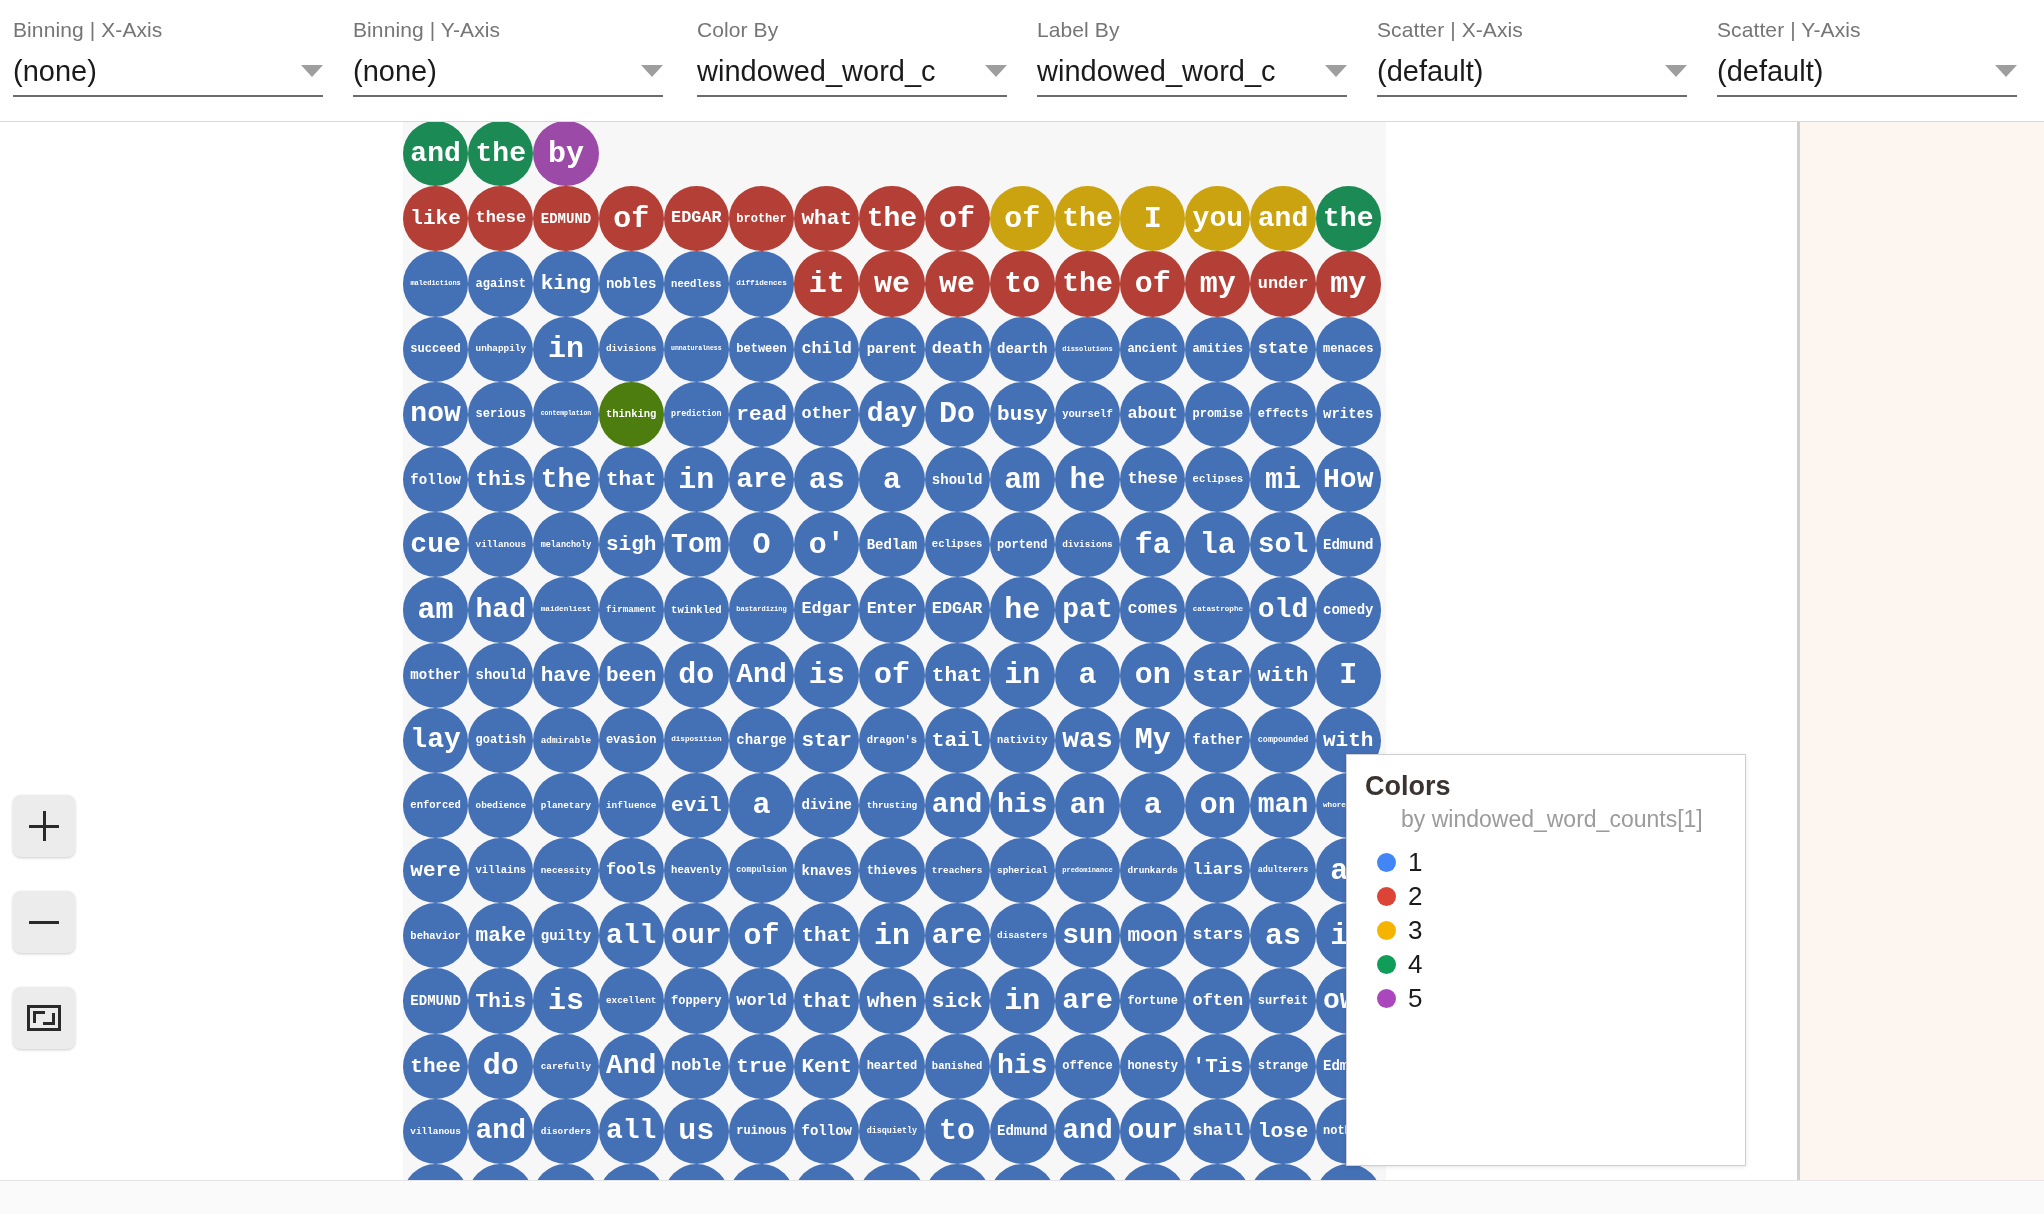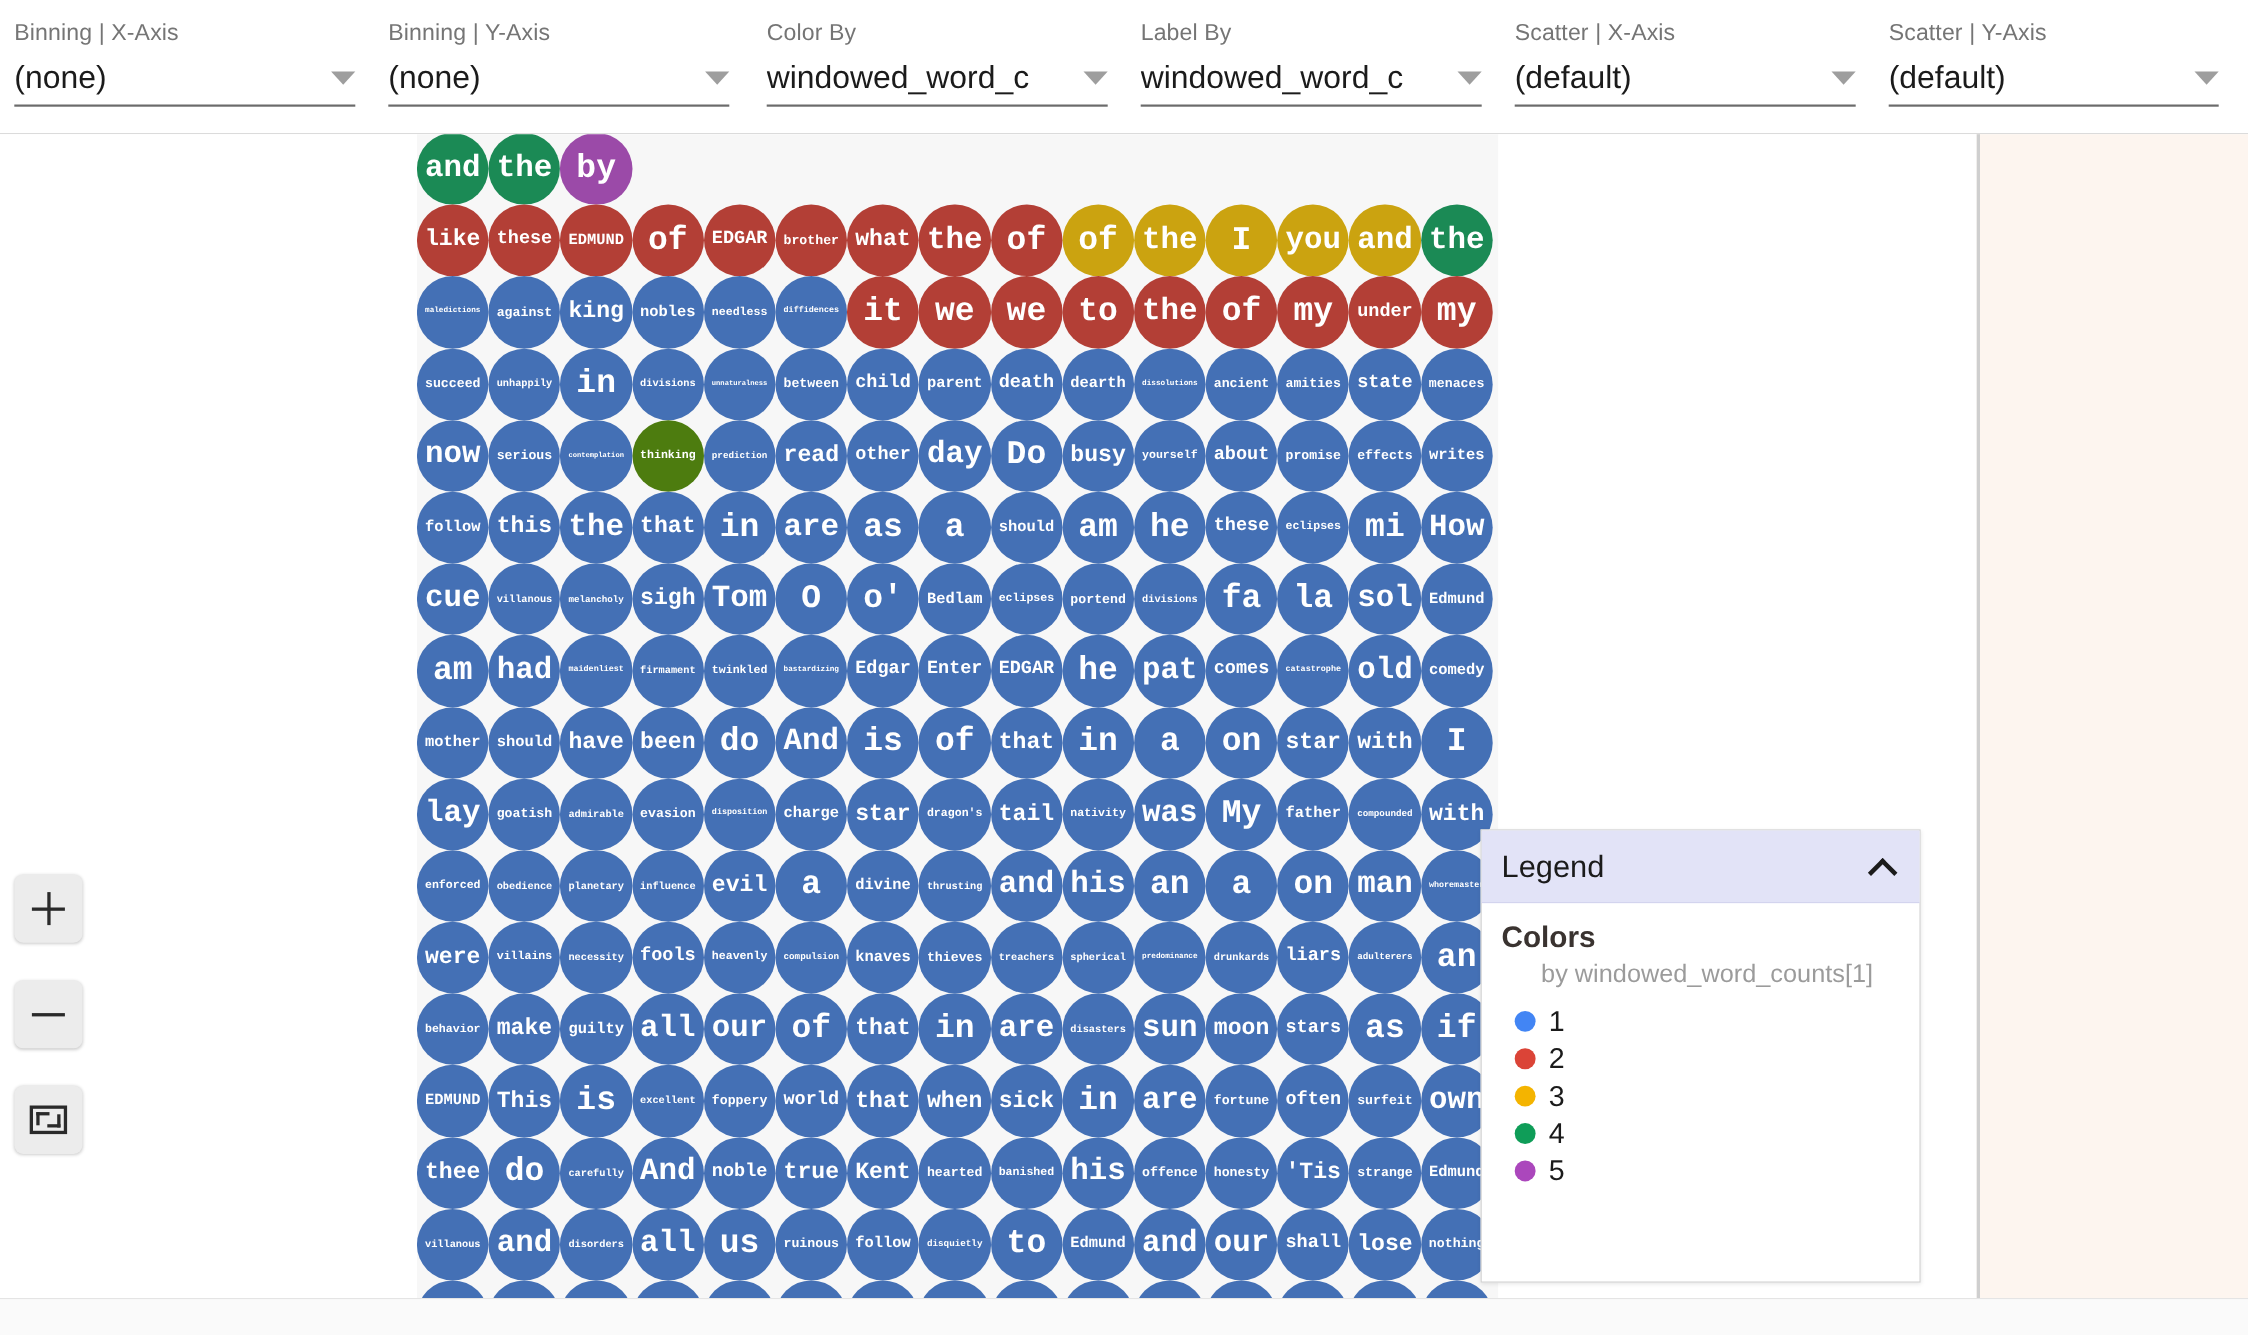--- a/index.html
+++ b/index.html
@@ -57,21 +57,21 @@
     position:absolute; left:1797px; top:122px; width:247px; height:1058px;
     background:#fdf5ef; border-left:3px solid #cfcfcf;
   }
   #bottom-strip {
     position:absolute; left:0; top:1180px; width:2044px; height:34px;
     background:#fafafa; border-top:1px solid #e4e4e4;
   }
 
   
   #grid-wrap {
-    position:absolute; left:379px; top:-1px;
+    position:absolute; left:403px; top:-1px;
     width:983px; height:1062px;
     background:#f7f7f7;
     overflow:hidden;
   }
   #grid {
     position:relative; width:983px; height:1062px;
   }
   .brow { display:flex; height:65.2px; }
   .bub {
     width: 65.2px; height: 65.2px;
@@ -519,24 +519,20 @@
     <span class="gl-plus"></span>
   </div>
   <div class="zoomctl" id="zoom-out">
     <span class="gl-minus"></span>
   </div>
   <div class="zoomctl" id="zoom-fit">
     <span class="gl-fit"></span>
   </div>
 
   <div id="legend">
-    <div id="legend-header">
-      <span id="legend-title">Legend</span>
-      <span class="chev-up"></span>
-    </div>
     <div id="legend-body">
       <div id="legend-section-title">Colors</div>
       <div id="legend-subtitle">by windowed_word_counts[1]</div>
       <div id="legend-items">
           <div class="legend-item">
             <span class="legend-swatch" style="background: rgb(66, 133, 244);"></span>
             <span class="legend-label">1</span>
           </div>
           <div class="legend-item">
             <span class="legend-swatch" style="background: rgb(219, 68, 55);"></span>

